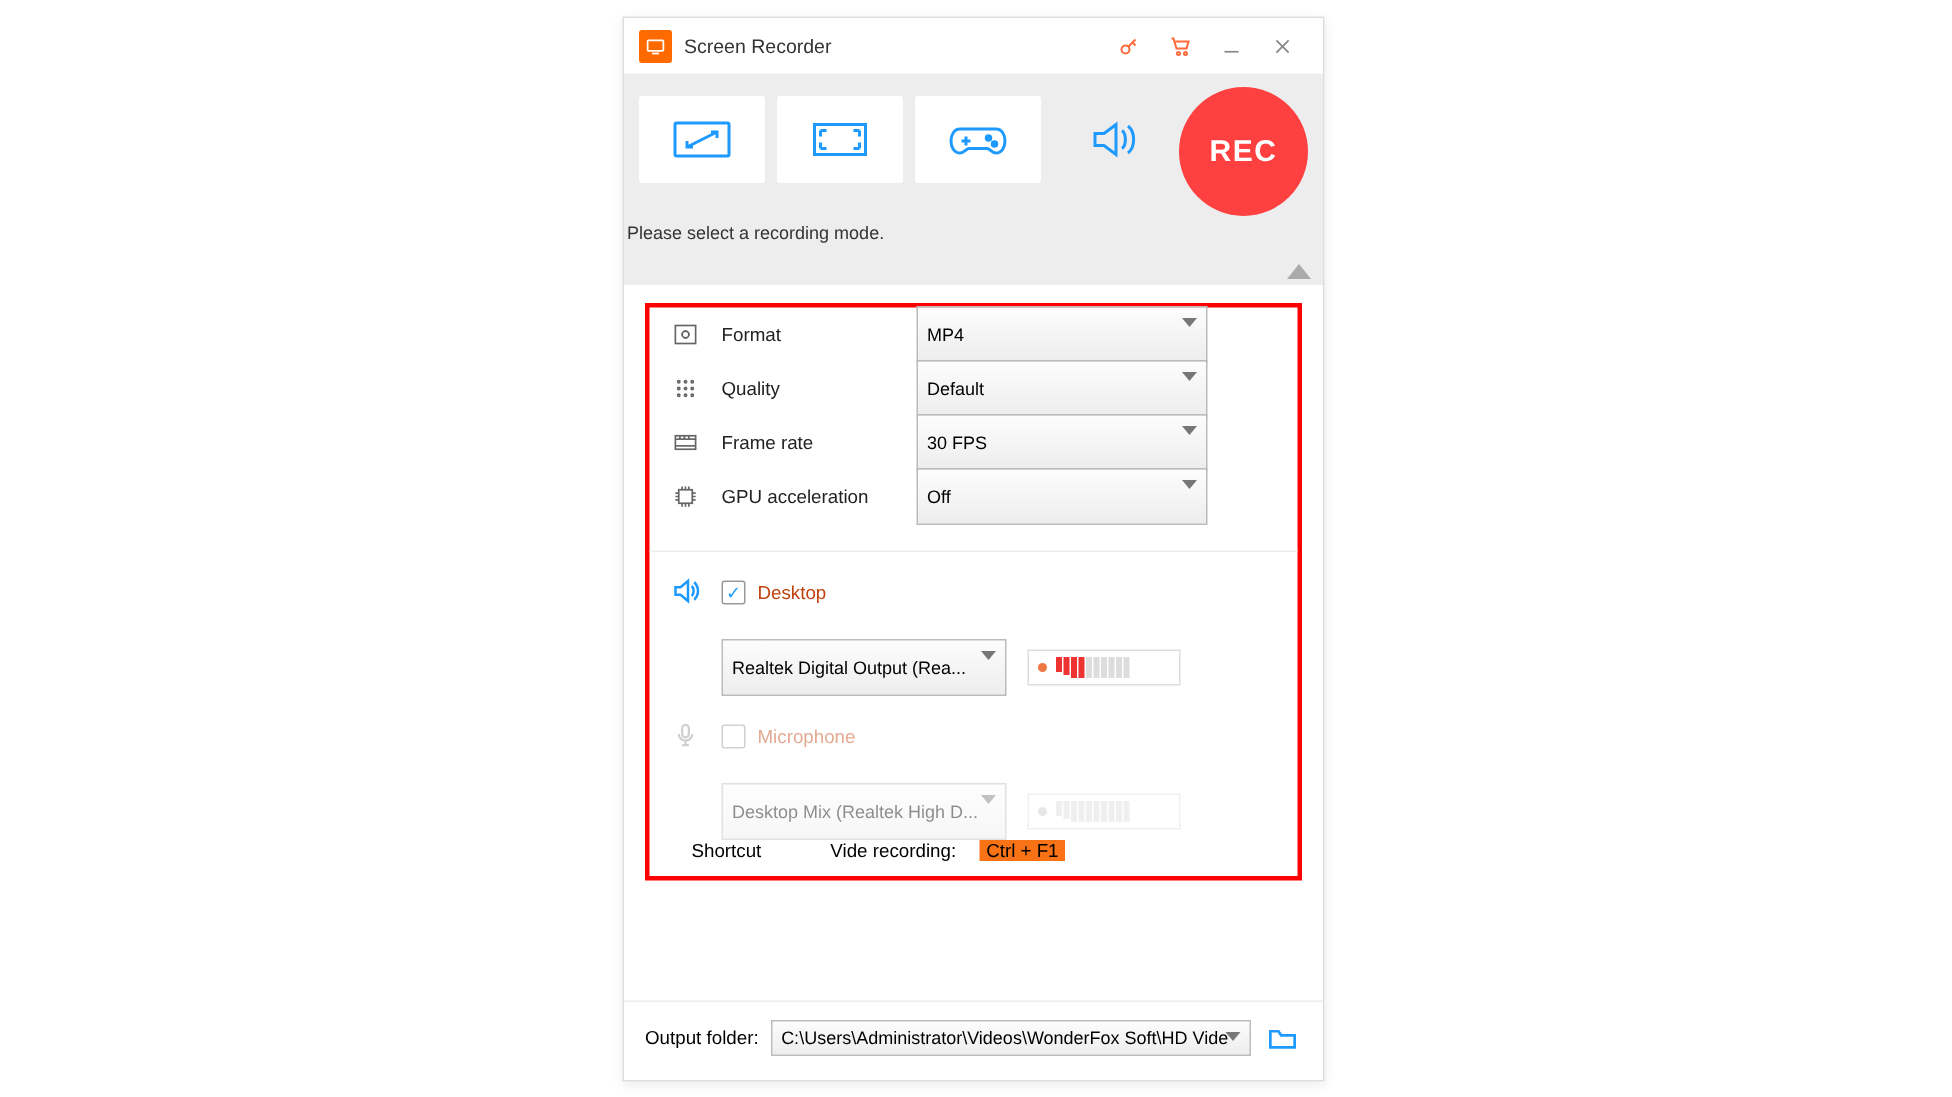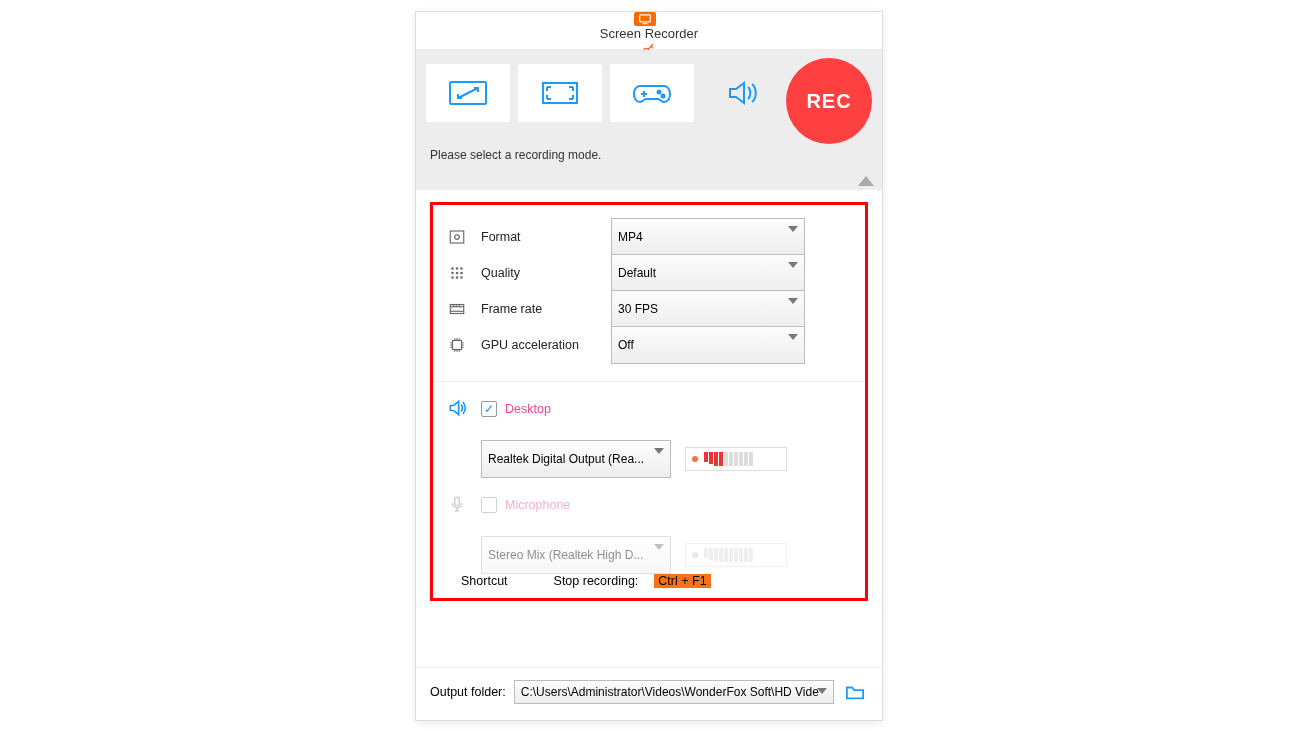--- a/index.html
+++ b/index.html
@@ -22,21 +22,20 @@
     display: flex;
     flex-direction: column;
   }
   
   .titlebar {
     height: 38px;
     display: flex;
     align-items: center;
     padding: 0 10px;
     border-bottom: 1px solid #eee;
-    flex-direction: column;
   }
   .app-icon {
     width: 22px;
     height: 22px;
     background: #ff6a00;
     border-radius: 2px;
     display: flex;
     align-items: center;
     justify-content: center;
     margin-right: 8px;
@@ -86,40 +85,40 @@
     align-items: center;
     justify-content: center;
     color: #fff;
     font-weight: bold;
     font-size: 20px;
     letter-spacing: 1px;
     cursor: pointer;
   }
   .mode-hint {
     position: absolute;
-    left: 14px;
+    left: 2px;
     bottom: 28px;
     font-size: 12px;
     color: #333;
   }
   .collapse-caret {
     position: absolute;
     right: 8px;
     bottom: 4px;
     width: 0; height: 0;
     border-left: 8px solid transparent;
     border-right: 8px solid transparent;
     border-bottom: 10px solid #aaa;
     cursor: pointer;
   }
   
   .settings-wrap {
     border: 3px solid #ff0000;
     margin: 12px 14px 10px 14px;
-    padding: 14px 12px 10px 12px;
+    padding: 0 12px 10px 12px;
     background: #fff;
     flex-shrink: 0;
   }
   .row {
     display: flex;
     align-items: center;
     height: 36px;
   }
   .row .ico {
     width: 24px;
@@ -164,21 +163,21 @@
   .chk-row { display: flex; align-items: center; height: 22px; }
   .chk {
     width: 16px; height: 16px; border: 1px solid #999; border-radius: 2px;
     margin-right: 8px; display:flex; align-items:center; justify-content:center;
     cursor: pointer;
     background: #fff;
   }
   .chk.checked::after {
     content: "✓"; font-size: 12px; color: #1e9aff; line-height: 1;
   }
-  .chk-label { font-size: 12.5px; color: #ec4899; }
+  .chk-label { font-size: 12.5px; color: #c2410c; }
   .audio-second { display: flex; align-items:center; margin-top: 20px; gap: 14px; }
   .audio-second .select { width: 190px; max-width:190px; }
   .meter {
     width: 102px; height: 24px; border: 1px solid #ddd;
     display: flex; align-items: center; padding: 0 6px; gap: 6px;
   }
   .meter .dot { width: 6px; height: 6px; border-radius:50%; background:#e74; }
   .meter .bars { display:flex; gap:1px; }
   .meter .bars span { width:4px; background:#ddd; }
   .meter .bars span.on { background:#e33; }
@@ -404,21 +403,21 @@
             <path d="M6 11a6 6 0 0 0 12 0M12 17v4M9 21h6"></path>
           </svg>
       </div>
       <div class="audio-col">
         <div class="chk-row">
           <div class="chk"></div>
           <div class="chk-label">Microphone</div>
         </div>
         <div class="audio-second">
           <div class="select">
-            <span>Stereo Mix (Realtek High D...</span>
+            <span>Desktop Mix (Realtek High D...</span>
           </div>
           <div class="meter">
             <div class="dot" style="background:#ccc;"></div>
             <div class="bars">
               <span></span>
                 <span></span>
                 <span></span>
                 <span></span>
                 <span></span>
               <span></span>
@@ -427,21 +426,21 @@
                 <span></span>
                 <span></span>
             </div>
           </div>
         </div>
       </div>
     </div>
 
     <div class="shortcut-row">
       <span class="sc-lbl">Shortcut</span>
-      <span style="margin-left:30px;">Stop recording:</span>
+      <span style="margin-left:30px;">Vide recording:</span>
       <span class="sc-hint">Ctrl + F1</span>
     </div>
 
   </div>
 
   <div class="footer">
     <span class="of-lbl">Output folder:</span>
     <div class="select">
       <span>C:\Users\Administrator\Videos\WonderFox Soft\HD Vide</span>
     </div>

